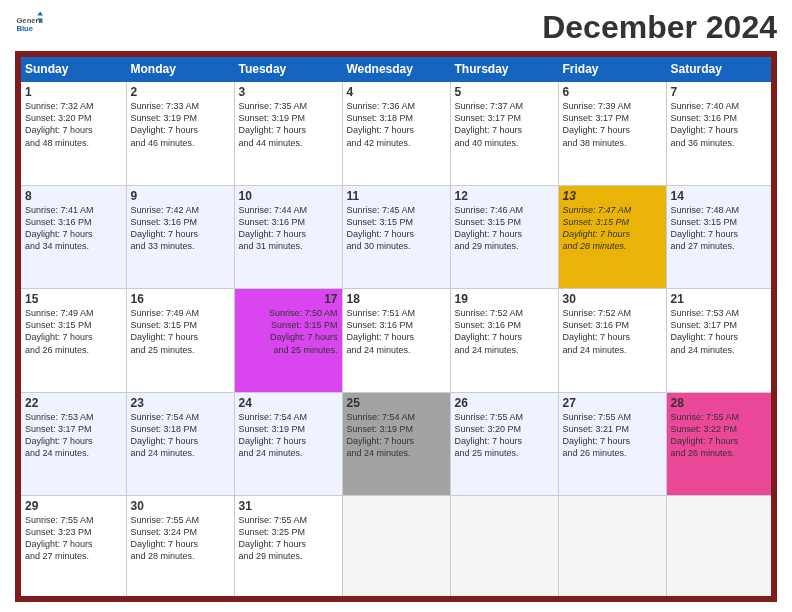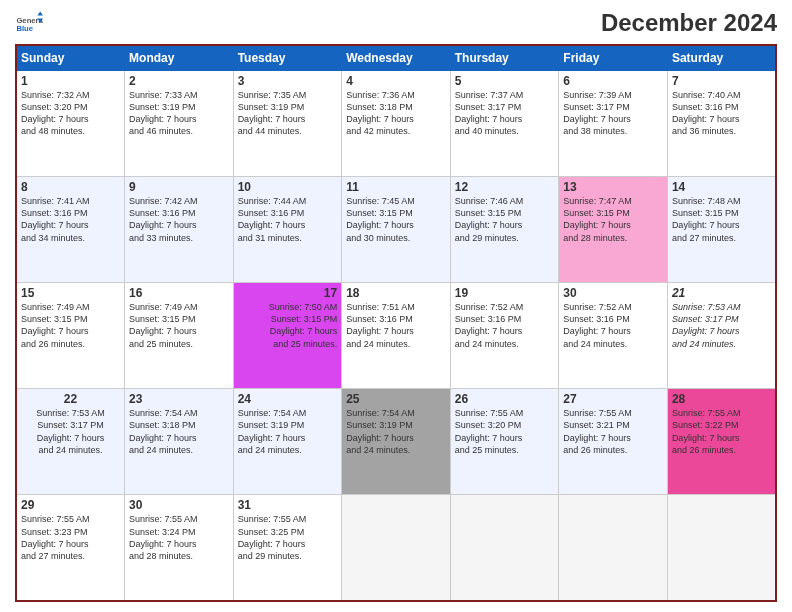--- a/index.html
+++ b/index.html
@@ -29,32 +29,32 @@
       gap: 4px;
     }
     .logo-icon {
       width: 28px;
       height: 28px;
     }
     .title-section {
       text-align: right;
     }
     .main-title {
-      font-size: 24px;
+      font-size: 32px;
       font-weight: bold;
       color: #333;
       line-height: 1.1;
     }
     .subtitle {
       font-size: 14px;
       color: #555;
     }
     .calendar {
       flex: 1;
-      border: 2px solid #7f1d1d;
+      border: 6px solid #7f1d1d;
       border-collapse: collapse;
       width: 100%;
       table-layout: fixed;
     }
     .calendar th {
       background: #1565c0;
       color: #fff;
       font-size: 12px;
       font-weight: bold;
       padding: 5px 4px;
@@ -165,21 +165,21 @@
             <div class="day-info">Sunrise: 7:44 AM<br>Sunset: 3:16 PM<br>Daylight: 7 hours<br>and 31 minutes.</div>
           </td>
           <td style="background: rgb(238, 243, 255);">
             <span class="day-num">11</span>
             <div class="day-info">Sunrise: 7:45 AM<br>Sunset: 3:15 PM<br>Daylight: 7 hours<br>and 30 minutes.</div>
           </td>
           <td style="background: rgb(238, 243, 255);">
             <span class="day-num">12</span>
             <div class="day-info">Sunrise: 7:46 AM<br>Sunset: 3:15 PM<br>Daylight: 7 hours<br>and 29 minutes.</div>
           </td>
-          <td style="background: #f9a8d4;">
+          <td style="background: #eab308; font-style: italic;">
             <span class="day-num">13</span>
             <div class="day-info">Sunrise: 7:47 AM<br>Sunset: 3:15 PM<br>Daylight: 7 hours<br>and 28 minutes.</div>
           </td>
           <td style="background: rgb(238, 243, 255);">
             <span class="day-num">14</span>
             <div class="day-info">Sunrise: 7:48 AM<br>Sunset: 3:15 PM<br>Daylight: 7 hours<br>and 27 minutes.</div>
           </td>
         </tr>
         <tr>
           <td style="background: rgb(255, 255, 255);">
@@ -199,27 +199,27 @@
             <div class="day-info">Sunrise: 7:51 AM<br>Sunset: 3:16 PM<br>Daylight: 7 hours<br>and 24 minutes.</div>
           </td>
           <td style="background: rgb(255, 255, 255);">
             <span class="day-num">19</span>
             <div class="day-info">Sunrise: 7:52 AM<br>Sunset: 3:16 PM<br>Daylight: 7 hours<br>and 24 minutes.</div>
           </td>
           <td style="background: rgb(255, 255, 255);">
             <span class="day-num">30</span>
             <div class="day-info">Sunrise: 7:52 AM<br>Sunset: 3:16 PM<br>Daylight: 7 hours<br>and 24 minutes.</div>
           </td>
-          <td style="background: rgb(255, 255, 255); font-style: italic;">
+          <td style="background: rgb(255, 255, 255);">
             <span class="day-num">21</span>
             <div class="day-info">Sunrise: 7:53 AM<br>Sunset: 3:17 PM<br>Daylight: 7 hours<br>and 24 minutes.</div>
           </td>
         </tr>
         <tr>
-          <td style="background: rgb(238, 243, 255); text-align: center;">
+          <td style="background: rgb(238, 243, 255);">
             <span class="day-num">22</span>
             <div class="day-info">Sunrise: 7:53 AM<br>Sunset: 3:17 PM<br>Daylight: 7 hours<br>and 24 minutes.</div>
           </td>
           <td style="background: rgb(238, 243, 255);">
             <span class="day-num">23</span>
             <div class="day-info">Sunrise: 7:54 AM<br>Sunset: 3:18 PM<br>Daylight: 7 hours<br>and 24 minutes.</div>
           </td>
           <td style="background: rgb(238, 243, 255);">
             <span class="day-num">24</span>
             <div class="day-info">Sunrise: 7:54 AM<br>Sunset: 3:19 PM<br>Daylight: 7 hours<br>and 24 minutes.</div>

